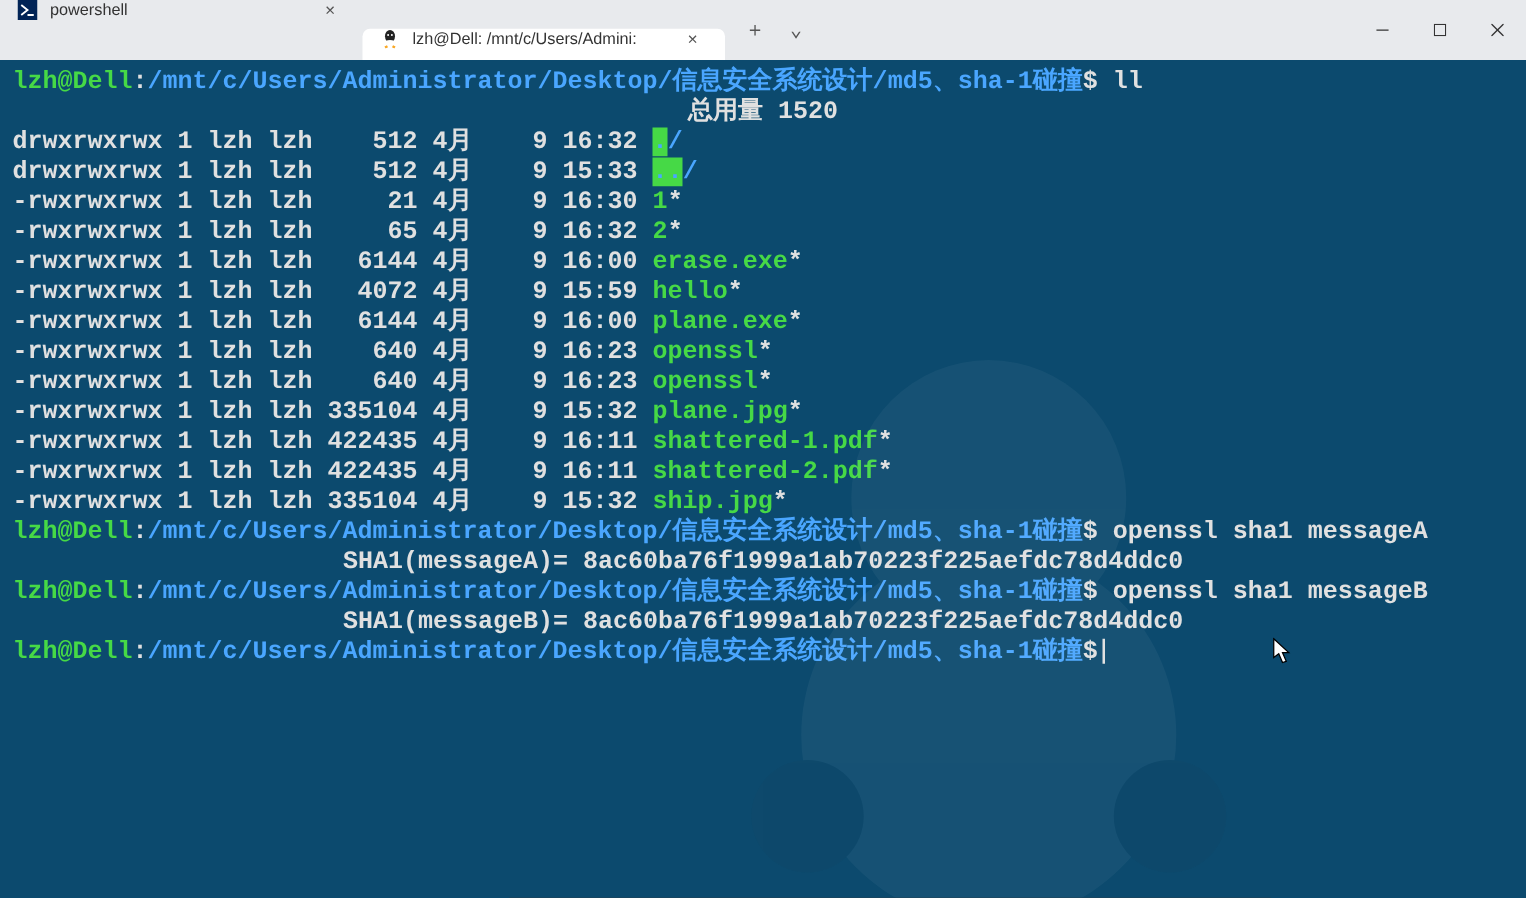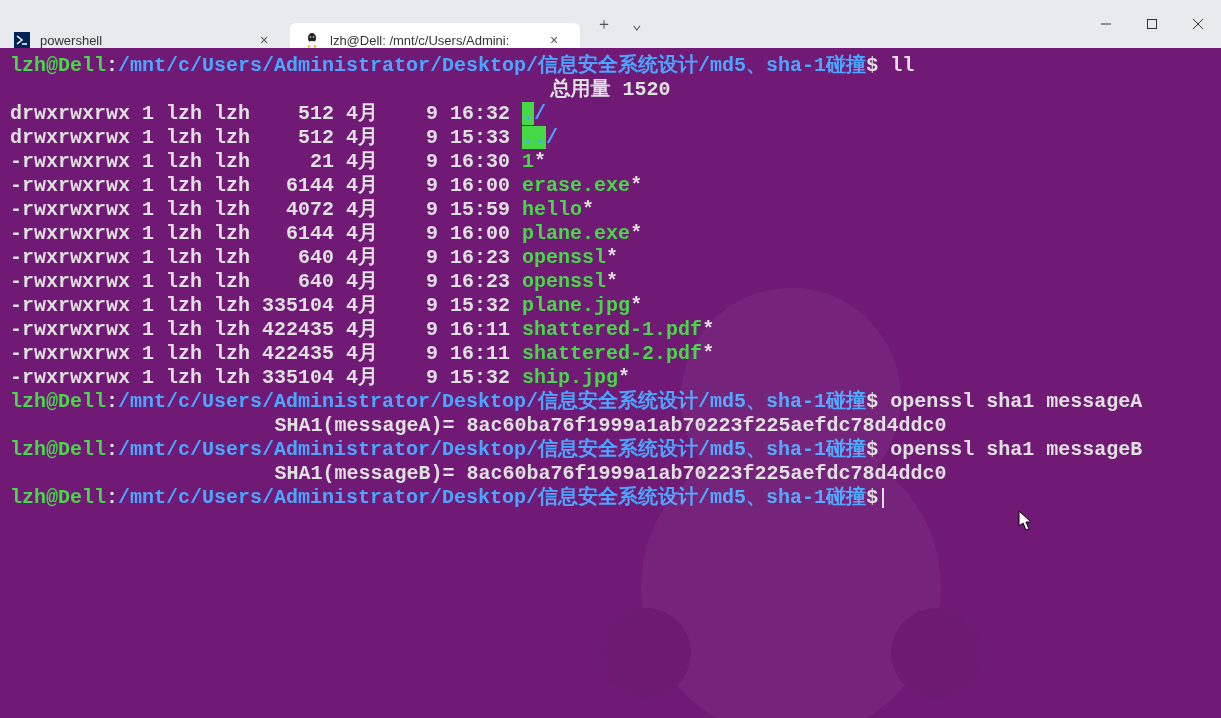--- a/index.html
+++ b/index.html
@@ -13,21 +13,21 @@
   }
   .titlebar {
     height: 48px;
     background: #e8eaed;
     display: flex;
     align-items: stretch;
     position: relative;
   }
   .tab {
     display: flex;
-    align-items: flex-end;
+    align-items: flex-start;
     padding: 0 14px 0 14px;
     gap: 10px;
     font-family: "Segoe UI", sans-serif;
     font-size: 13px;
     color: #333;
     min-width: 290px;
     position: relative;
   }
   .tab.inactive { background: transparent; }
   .tab.active {
@@ -37,21 +37,21 @@
     margin-top:23px;
   }
   .tab .tab-icon { width:16px; height:16px; display:flex; align-items:center; justify-content:center; }
   .tab .tab-title { flex:1; overflow:hidden; white-space:nowrap; text-overflow:ellipsis; }
   .tab .close { width:24px; text-align:center; color:#555; font-size:14px; }
   .tab-controls { display:flex; align-items:center; gap:4px; padding:0 8px; color:#555; }
   .tab-controls span { padding:4px 8px; }
   .win-controls { position:absolute; right:0; top:0; height:48px; display:flex; align-items:center; }
   .win-controls div { width:46px; height:32px; display:flex; align-items:center; justify-content:center; color:#333; font-size:14px; }
   .terminal {
-    background: #701a75;
+    background: #0c4a6e;
     height: calc(100% - 48px);
     padding: 6px 10px;
     overflow:hidden;
     position:relative;
   }
   .line { font-size: 20px; line-height: 24px; white-space: pre; font-weight:600; }
   .user { color: #46d946; }
   .colon { color: #e0e0e0; }
   .path { color: #4aa6ff; }
   .dollar { color: #e0e0e0; }
@@ -133,20 +133,21 @@
     <div class="circ" style="width:90px;height:90px;left:330px;top:330px;background:#3a3a3a;"></div>
   </div>
 
   <div class="line"><span class="user">lzh@Dell</span><span class="colon">:</span><span class="path">/mnt/c/Users/Administrator/Desktop/信息安全系统设计/md5、sha-1碰撞</span><span class="dollar">$</span><span class="cmd"> </span><span class="cmd">ll</span></div>
   <div class="line plain">总用量 1520</div>
 
   <div id="listing-container">
       <div class="line"><span class="plain">drwxrwxrwx 1 lzh lzh    512 4月    9 16:32 </span><span class="dirdot">.</span><span class="dirname">/</span></div>
       <div class="line"><span class="plain">drwxrwxrwx 1 lzh lzh    512 4月    9 15:33 </span><span class="dirdot">..</span><span class="dirname">/</span></div>
       <div class="line"><span class="plain">-rwxrwxrwx 1 lzh lzh     21 4月    9 16:30 </span><span class="exe">1</span><span class="star">*</span></div>
+      <div class="line"><span class="plain">-rwxrwxrwx 1 lzh lzh     65 4月    9 16:32 </span><span class="exe">2</span><span class="star">*</span></div>
       <div class="line"><span class="plain">-rwxrwxrwx 1 lzh lzh   6144 4月    9 16:00 </span><span class="exe">erase.exe</span><span class="star">*</span></div>
       <div class="line"><span class="plain">-rwxrwxrwx 1 lzh lzh   4072 4月    9 15:59 </span><span class="exe">hello</span><span class="star">*</span></div>
       <div class="line"><span class="plain">-rwxrwxrwx 1 lzh lzh   6144 4月    9 16:00 </span><span class="exe">plane.exe</span><span class="star">*</span></div>
       <div class="line"><span class="plain">-rwxrwxrwx 1 lzh lzh    640 4月    9 16:23 </span><span class="exe">openssl</span><span class="star">*</span></div>
       <div class="line"><span class="plain">-rwxrwxrwx 1 lzh lzh    640 4月    9 16:23 </span><span class="exe">openssl</span><span class="star">*</span></div>
       <div class="line"><span class="plain">-rwxrwxrwx 1 lzh lzh 335104 4月    9 15:32 </span><span class="exe">plane.jpg</span><span class="star">*</span></div>
       <div class="line"><span class="plain">-rwxrwxrwx 1 lzh lzh 422435 4月    9 16:11 </span><span class="exe">shattered-1.pdf</span><span class="star">*</span></div>
       <div class="line"><span class="plain">-rwxrwxrwx 1 lzh lzh 422435 4月    9 16:11 </span><span class="exe">shattered-2.pdf</span><span class="star">*</span></div>
       <div class="line"><span class="plain">-rwxrwxrwx 1 lzh lzh 335104 4月    9 15:32 </span><span class="exe">ship.jpg</span><span class="star">*</span></div>
     </div>

